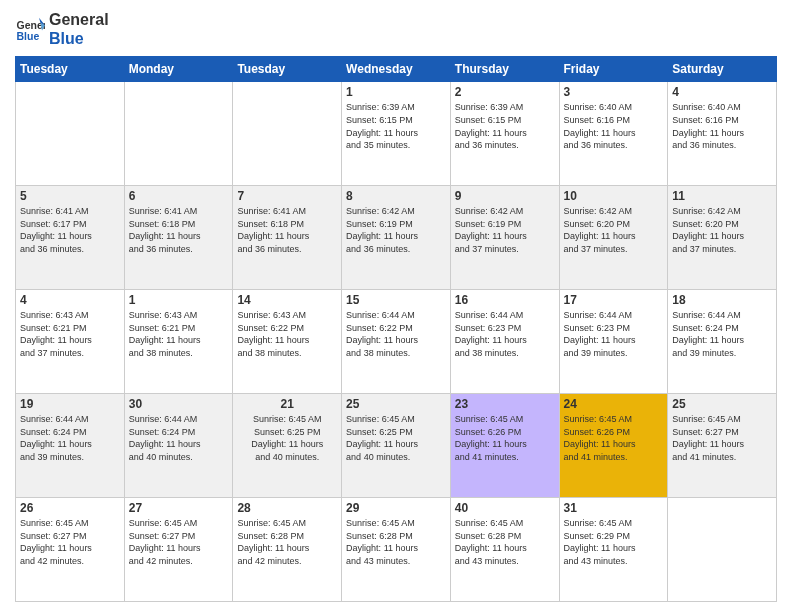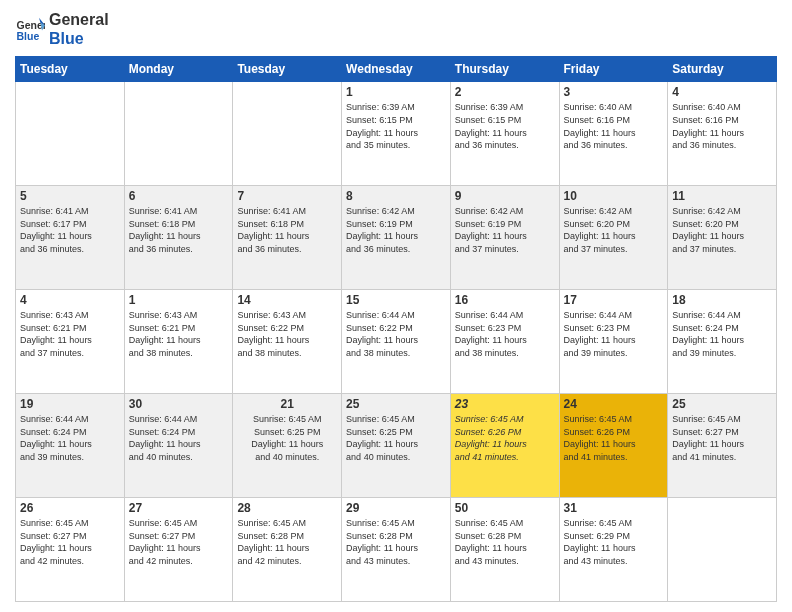--- a/index.html
+++ b/index.html
@@ -280,21 +280,21 @@
 Daylight: 11 hours
 and 40 minutes.</div>
           </td>
           <td style="background: rgb(240, 240, 240);">
             <span class="day-num">25</span>
             <div class="cell-info" style="white-space: pre-line;">Sunrise: 6:45 AM
 Sunset: 6:25 PM
 Daylight: 11 hours
 and 40 minutes.</div>
           </td>
-          <td style="background: #fde047; font-style: italic;">
+          <td style="background: #c4b5fd;">
             <span class="day-num">23</span>
             <div class="cell-info" style="white-space: pre-line;">Sunrise: 6:45 AM
 Sunset: 6:26 PM
 Daylight: 11 hours
 and 41 minutes.</div>
           </td>
           <td style="background: #eab308;">
             <span class="day-num">24</span>
             <div class="cell-info" style="white-space: pre-line;">Sunrise: 6:45 AM
 Sunset: 6:26 PM
@@ -332,21 +332,21 @@
 and 42 minutes.</div>
           </td>
           <td>
             <span class="day-num">29</span>
             <div class="cell-info" style="white-space: pre-line;">Sunrise: 6:45 AM
 Sunset: 6:28 PM
 Daylight: 11 hours
 and 43 minutes.</div>
           </td>
           <td>
-            <span class="day-num">50</span>
+            <span class="day-num">40</span>
             <div class="cell-info" style="white-space: pre-line;">Sunrise: 6:45 AM
 Sunset: 6:28 PM
 Daylight: 11 hours
 and 43 minutes.</div>
           </td>
           <td>
             <span class="day-num">31</span>
             <div class="cell-info" style="white-space: pre-line;">Sunrise: 6:45 AM
 Sunset: 6:29 PM
 Daylight: 11 hours

